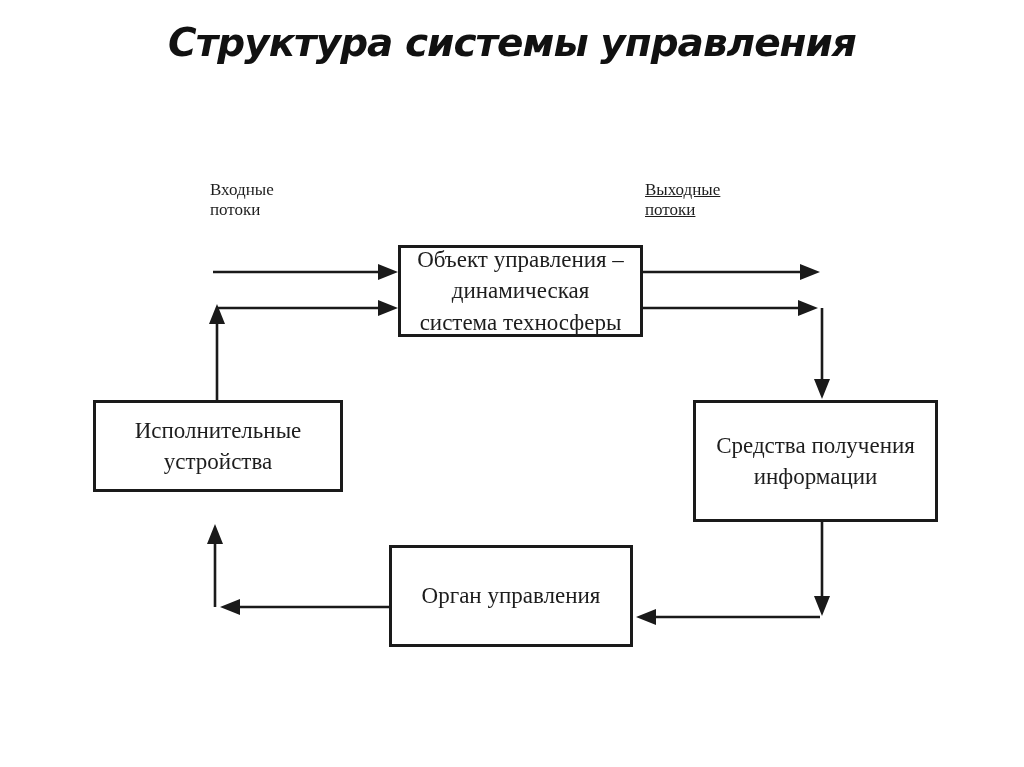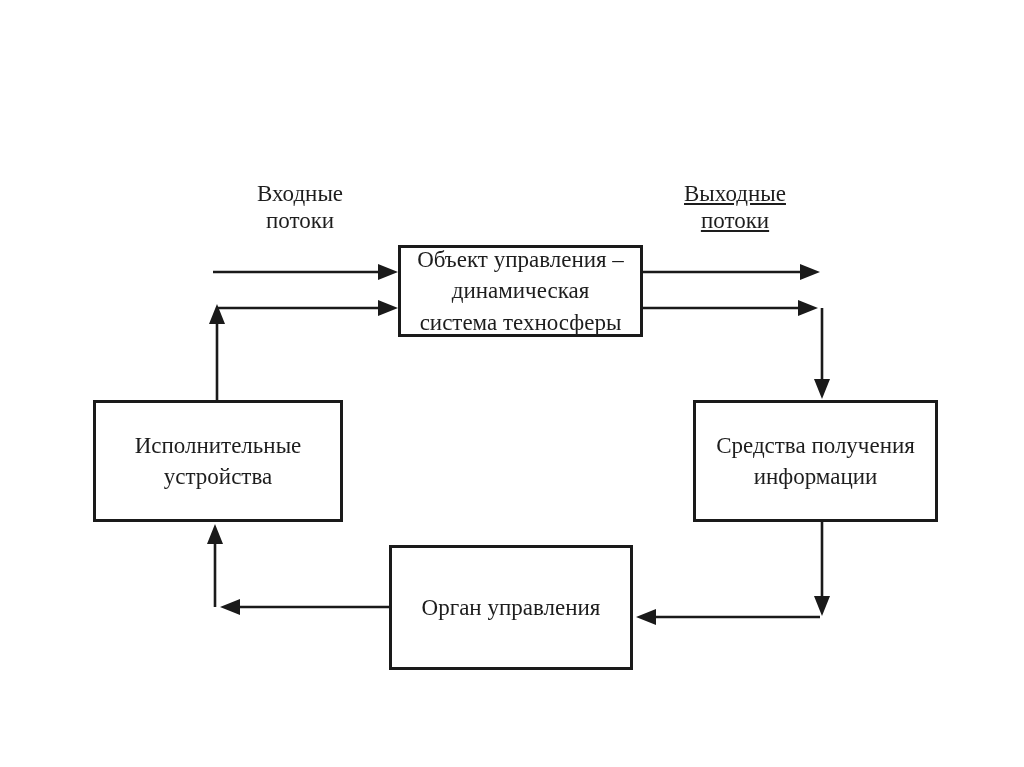--- a/index.html
+++ b/index.html
@@ -45,49 +45,50 @@
     border: 3px solid #1a1a1a;
     background: #ffffff;
     font-family: "Liberation Serif", "DejaVu Serif", serif;
     font-size: 23px;
     line-height: 1.35;
     color: #1d1d1d;
     white-space: pre-line;
     padding: 4px 6px;
   }
   .node-control-object { left: 398px; top: 245px; width: 245px; height: 92px; }
-  .node-actuators      { left:  93px; top: 400px; width: 250px; height: 122px; padding-left: 6px; }
+  .node-actuators      { left:  93px; top: 400px; width: 250px; height: 92px; padding-left: 6px; }
   .node-info-means     { left: 693px; top: 400px; width: 245px; height: 122px; }
-  .node-control-organ  { left: 389px; top: 545px; width: 244px; height: 125px; }
+  .node-control-organ  { left: 389px; top: 545px; width: 244px; height: 102px; }
   .flow-label {
     position: absolute;
     width: 180px;
-    text-align: center;
+    text-align: left;
     font-family: "Liberation Serif", "DejaVu Serif", serif;
-    font-size: 23px;
+    font-size: 17px;
     line-height: 1.18;
     color: #1d1d1d;
     white-space: pre-line;
   }
   .flow-label-input  { left: 210px; top: 180px; }
   .flow-label-output { left: 645px; top: 180px; text-decoration: underline; }
   .connectors line {
     stroke: #1a1a1a;
     stroke-width: 2.6;
   }
   .connectors polygon {
     fill: #1a1a1a;
     stroke: none;
   }
 </style>
 </head>
 <body>
 
 <div class="stage">
 
+  <h1 class="slide-title">Структура системы управления</h1>
 
   <div class="flow-label flow-label-input">Входные
 потоки</div>
 
   <div class="flow-label flow-label-output">Выходные
 потоки</div>
 
   <svg class="connectors" viewBox="0 0 1024 767" xmlns="http://www.w3.org/2000/svg">
 
     <g>

